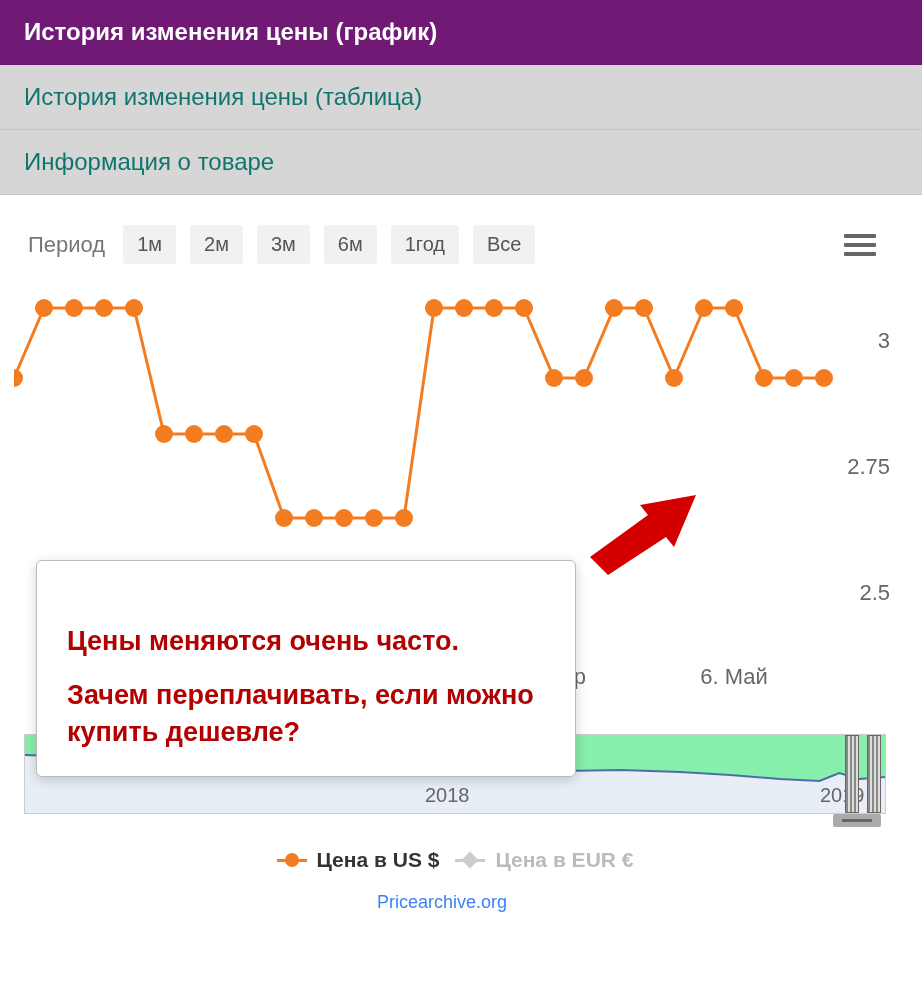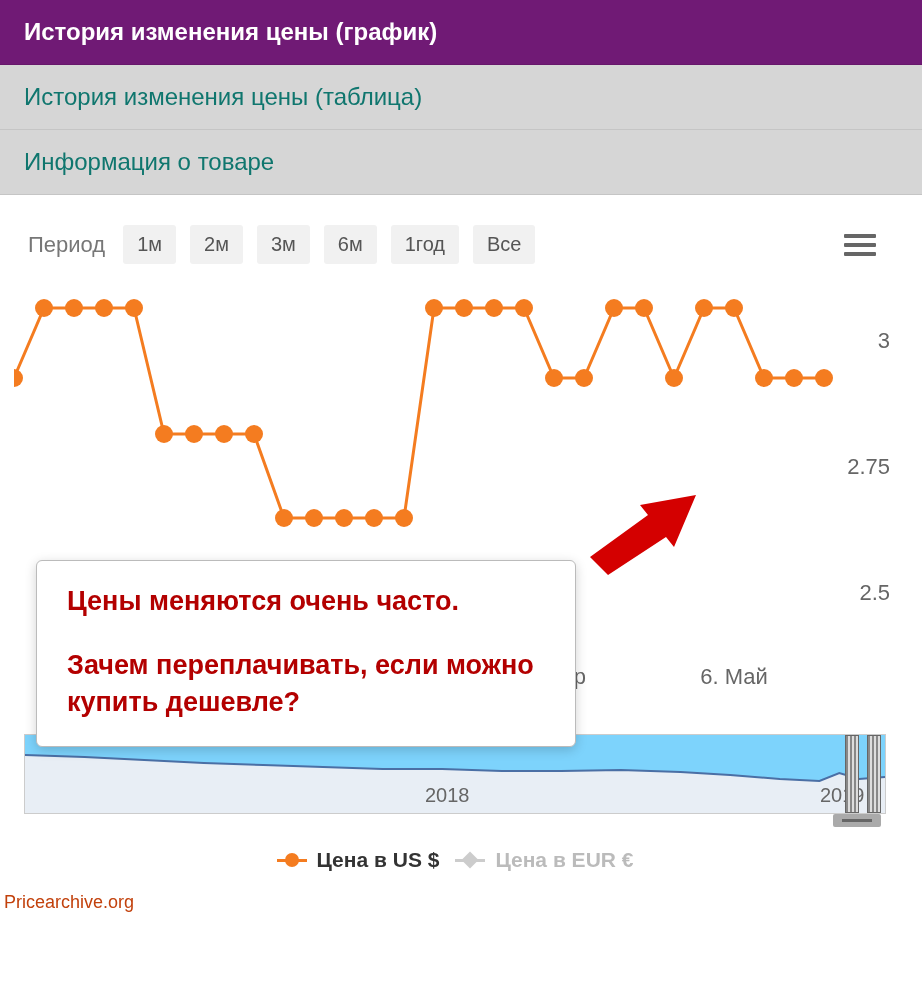--- a/index.html
+++ b/index.html
@@ -96,33 +96,34 @@
       border: 1px solid #bbb;
       border-radius: 6px;
       padding: 22px 30px 26px 30px;
       box-shadow: 0 3px 12px rgba(0,0,0,0.18);
     }
     .callout-line {
       color: #b30000;
       font-size: 27px;
       font-weight: bold;
       line-height: 1.35;
-    }
-    .callout-line + .callout-line { margin-top: 28px; }
+      margin-top: 40px;
+    }
+    .callout-line + .callout-line { margin-top: 18px; }
     .arrow {
       position: absolute;
       left: 590px;
       top: 485px;
     }
     .nav-chart {
       position: relative;
       height: 80px;
       margin: 40px 20px 0 20px;
       border: 1px solid #ccc;
-      background: #7dd3fc;
+      background: #86efac;
     }
     .nav-chart svg { display: block; }
     .nav-year {
       position: absolute;
       bottom: 6px;
       color: #666;
       font-size: 20px;
     }
     .nav-handle {
       position: absolute;
@@ -154,22 +155,22 @@
       font-weight: bold;
     }
     .legend-item {
       display: flex;
       align-items: center;
       gap: 10px;
       color: #333;
     }
     .legend-item.dim { color: #bbb; }
     .footer {
-      text-align: left;
-      color: #c2410c;
+      text-align: center;
+      color: #3b82f6;
       font-size: 18px;
       padding: 20px 26px 0 0;
     }
   </style>
 </head>
 <body>
 
 <div class="tab tab-active">История изменения цены (график)</div>
 <div class="tab tab-inactive">История изменения цены (таблица)</div>
 <div class="tab tab-inactive">Информация о товаре</div>

